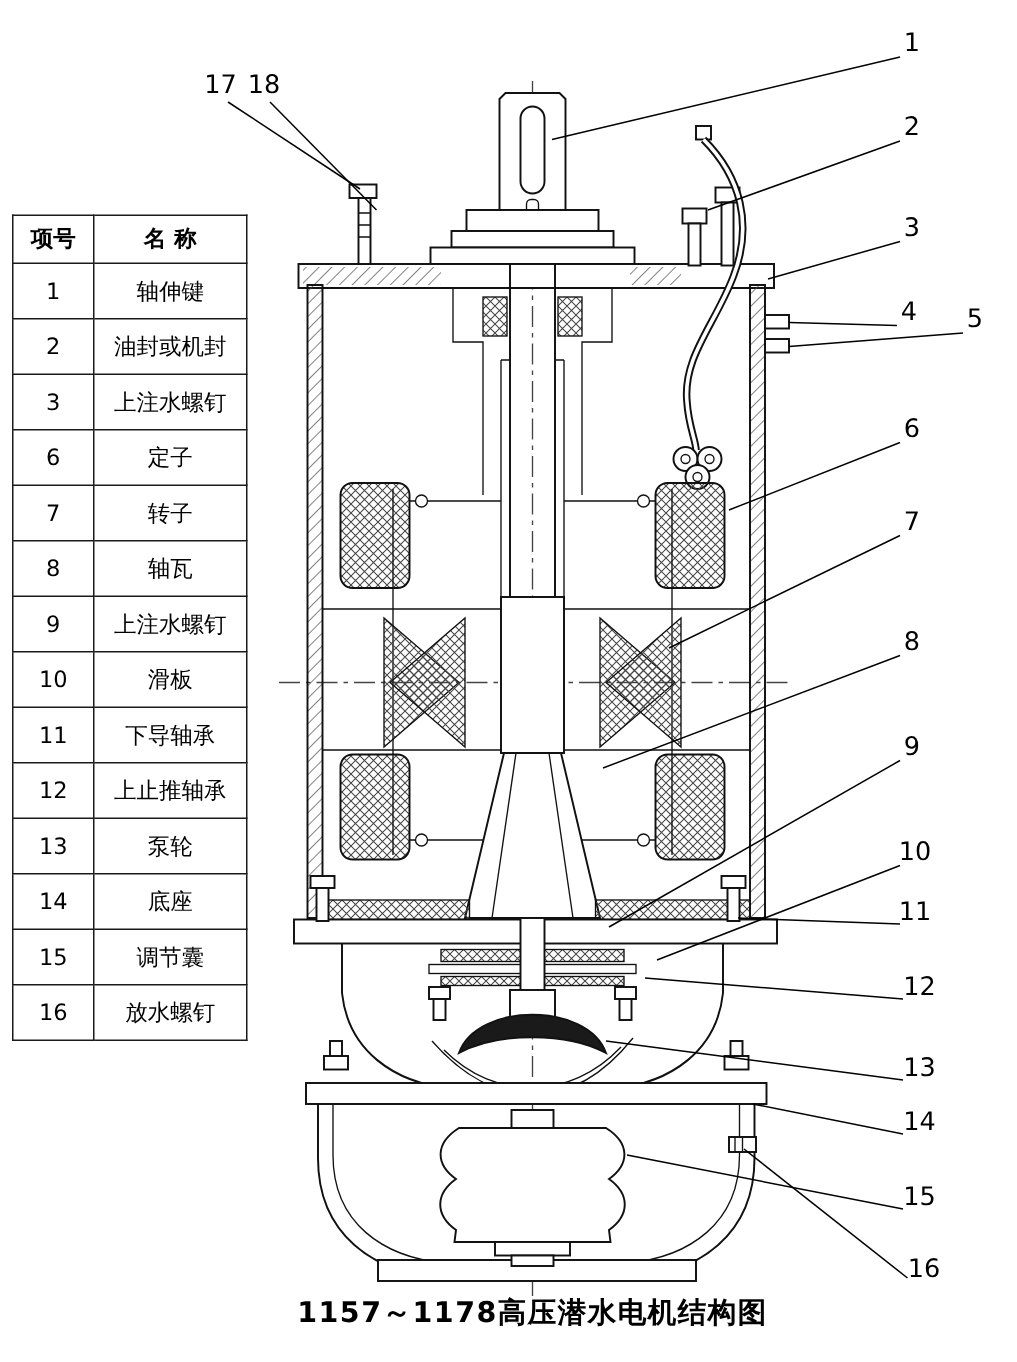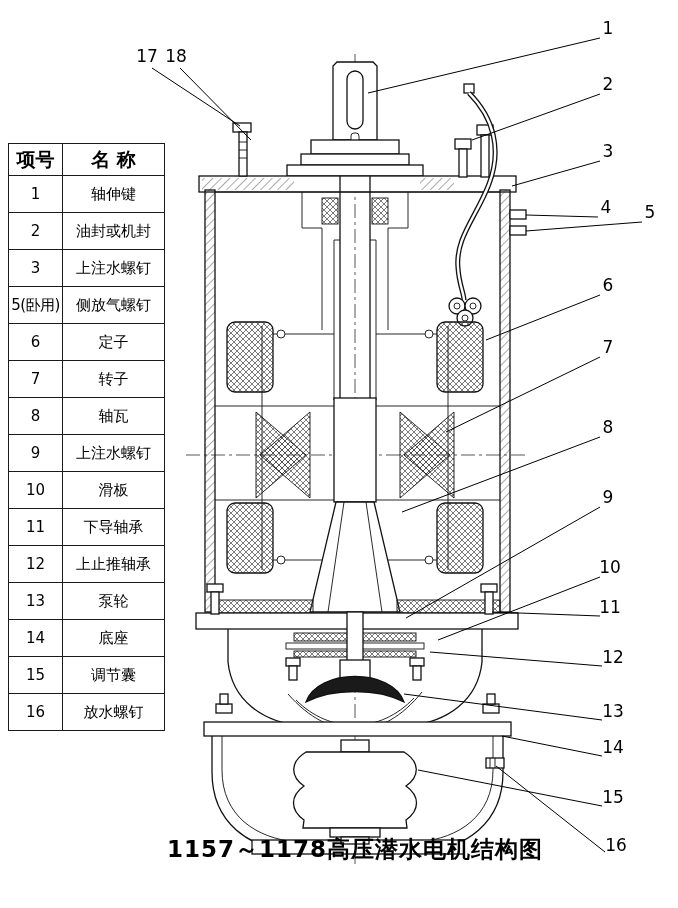--- a/index.html
+++ b/index.html
@@ -4,39 +4,39 @@
 <style>
   html,body { margin:0; padding:0; background:#fff; }
   .page { position:relative; width:678px; height:908px; background:#fff; overflow:hidden;
           font-family:"DejaVu Sans", sans-serif; color:#000; }
 
   
   .parts-table { position:absolute; left:8px; top:143px; border-collapse:collapse;
                  table-layout:fixed; background:#fff; }
   .parts-table th, .parts-table td { border:1.5px solid #1a1a1a; text-align:center;
                  vertical-align:middle; padding:0 2px; overflow:hidden; white-space:nowrap; }
-  .parts-table th { font-size:19px; font-weight:bold; height:31px; }
+  .parts-table th { font-size:15px; font-weight:bold; height:31px; }
   .parts-table td { font-size:15px; height:36px; }
   .col-id { width:54px; }
   .col-name { width:102px; }
   .small-id { font-size:11px; letter-spacing:-0.5px; }
 
   
   .diagram { position:absolute; left:0; top:0; }
   .k  { stroke:#111; stroke-width:1.3; }
   .k2 { stroke:#111; stroke-width:0.9; }
   .cl { stroke:#444; stroke-width:0.9; stroke-dasharray:14 4 3 4; }
   .ld { stroke:#000; stroke-width:1; }
   .cbl { stroke:#111; stroke-width:5; }
   .cbl2 { stroke:#fff; stroke-width:2.4; }
   text.callout { font-family:"DejaVu Sans", sans-serif; font-size:17px; fill:#000; text-anchor:middle; }
 
   
-  .caption { position:absolute; left:140px; top:834px; width:430px; text-align:center;
-             font-size:23px; font-weight:bold; letter-spacing:1px; }
+  .caption { position:absolute; left:140px; top:862px; width:430px; text-align:center;
+             font-size:19px; font-weight:bold; letter-spacing:1px; }
 </style>
 </head>
 <body>
 
 <div class="page">
 
   <table class="parts-table">
     <colgroup>
         <col class="col-id">
         <col class="col-name">
@@ -52,24 +52,20 @@
           <td>1</td>
           <td>轴伸键</td>
         </tr>
       <tr>
           <td>2</td>
           <td>油封或机封</td>
         </tr>
       <tr>
           <td>3</td>
           <td>上注水螺钉</td>
-        </tr>
-      <tr>
-          <td class="small-id">5(卧用)</td>
-          <td>侧放气螺钉</td>
         </tr>
       <tr>
           <td>6</td>
           <td>定子</td>
         </tr>
       <tr>
           <td>7</td>
           <td>转子</td>
         </tr>
       <tr>

